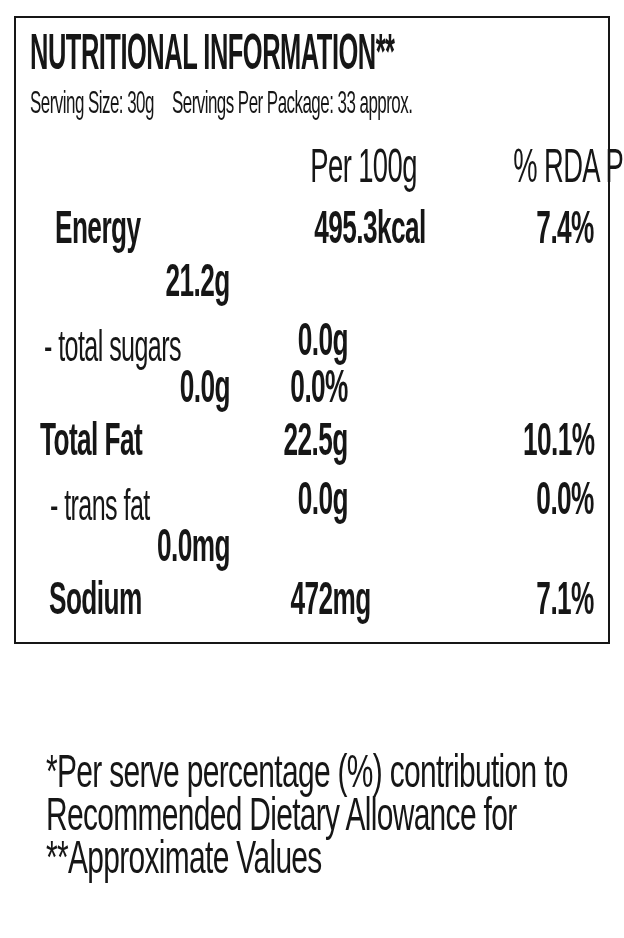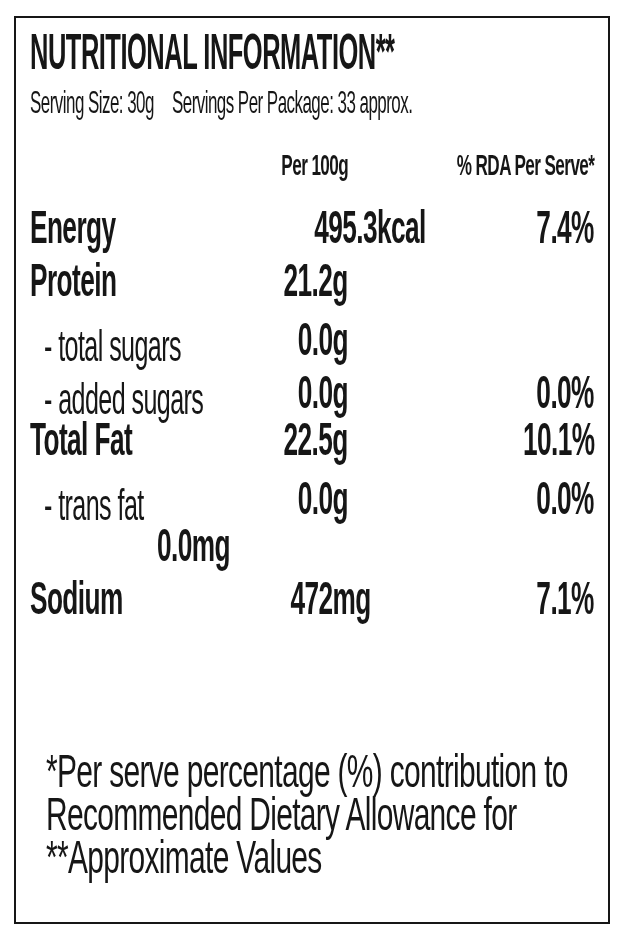--- a/index.html
+++ b/index.html
@@ -22,21 +22,21 @@
     white-space: nowrap;
   }
   .cx-l { transform-origin: 0 50%; }
   .cx-r { transform-origin: 100% 50%; }
 
   .label-box {
     position: absolute;
     left: 14px;
     top: 16px;
     width: 596px;
-    height: 908px;
+    height: 628px;
     box-sizing: border-box;
     border: 2px solid #1d4ed8;
     padding: 8px 14px 0 14px;
     background: #ffffff;
   }
 
   .panel-title {
     font-size: 50px;
     font-weight: bold;
     line-height: 52px;
@@ -54,28 +54,28 @@
     display: inline-flex;
     gap: 34px;
     white-space: nowrap;
   }
 
   .grid {
     display: grid;
     grid-template-columns: 200px 118px 1fr;
     align-items: center;
   }
-  .cell { overflow: visible; }
+  .cell { overflow: visible; text-align: center; }
   .cell.num { text-align: right; }
 
   .header-row {
     margin-top: 12px;
     height: 54px;
-    font-size: 30px;
-    font-weight: bold;
+    font-size: 48px;
+    font-weight: normal;
     letter-spacing: -1px;
   }
   .header-row .cx { transform: scaleX(0.57); }
 
   .rows {
     margin-top: 8px;
   }
   .row {
     height: 53px;
     font-size: 46px;
@@ -138,23 +138,20 @@
     </div>
     <div class="cell num">
       <span class="cx cx-r val-txt">495.3kcal</span>
     </div>
     <div class="cell num">
       <span class="cx cx-r val-txt">7.4%</span>
     </div>
   </div>
 
   <div class="grid row">
-    <div class="cell label">
-      <span class="cx cx-l label-txt">Protein</span>
-    </div>
     <div class="cell num">
       <span class="cx cx-r val-txt">21.2g</span>
     </div>
     <div class="cell num">
       <span class="cx cx-r val-txt"></span>
     </div>
   </div>
 
 
   <div class="grid row sub">
@@ -163,23 +160,20 @@
     </div>
     <div class="cell num">
       <span class="cx cx-r val-txt">0.0g</span>
     </div>
     <div class="cell num">
       <span class="cx cx-r val-txt"></span>
     </div>
   </div>
 
   <div class="grid row sub">
-    <div class="cell label">
-      <span class="cx cx-l label-txt">- added sugars</span>
-    </div>
     <div class="cell num">
       <span class="cx cx-r val-txt">0.0g</span>
     </div>
     <div class="cell num">
       <span class="cx cx-r val-txt">0.0%</span>
     </div>
   </div>
 
   <div class="grid row">
     <div class="cell label">

